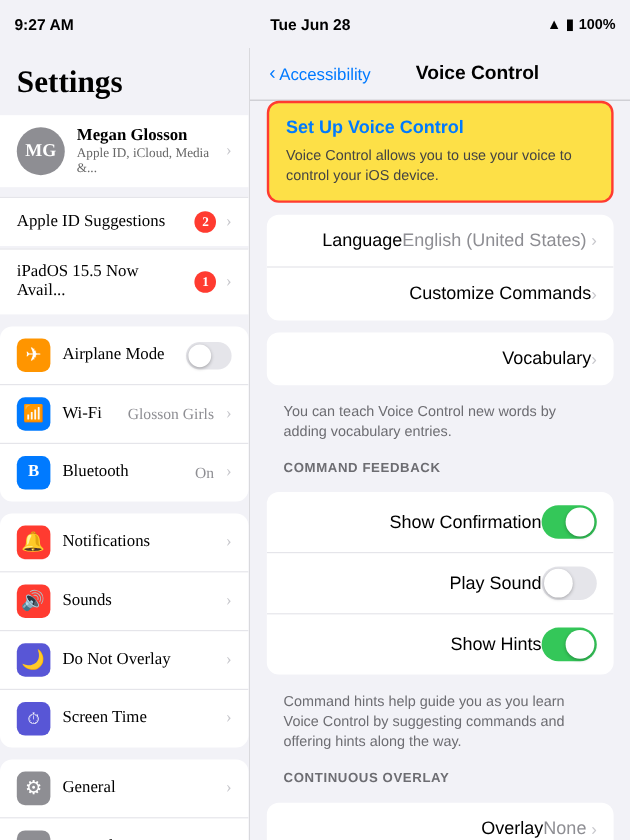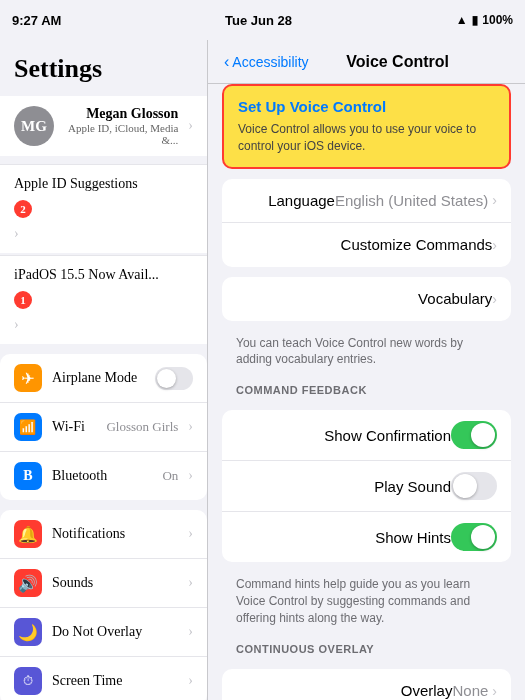--- a/index.html
+++ b/index.html
@@ -73,46 +73,44 @@
       display: flex;
       align-items: center;
       justify-content: center;
       color: #fff;
       font-size: 15px;
       font-weight: 600;
       flex-shrink: 0;
     }
     .profile-info {
       flex: 1;
-      text-align: right;
     }
     .profile-name {
       font-size: 14px;
       font-weight: 600;
       color: #000;
     }
     .profile-sub {
       font-size: 11px;
       color: #666;
     }
     .chevron {
       color: #c7c7cc;
       font-size: 14px;
     }
 
     
     .suggestion-row, .update-row {
       display: flex;
-      align-items: flex-start;
+      align-items: center;
       padding: 11px 14px;
       background: #fff;
       cursor: pointer;
       gap: 8px;
       border-top: 1px solid #e5e5ea;
-      flex-direction: column;
     }
     .suggestion-row {
       margin-top: 8px;
     }
     .update-row {
       margin-top: 2px;
     }
     .badge {
       background: #ff3b30;
       color: #fff;

